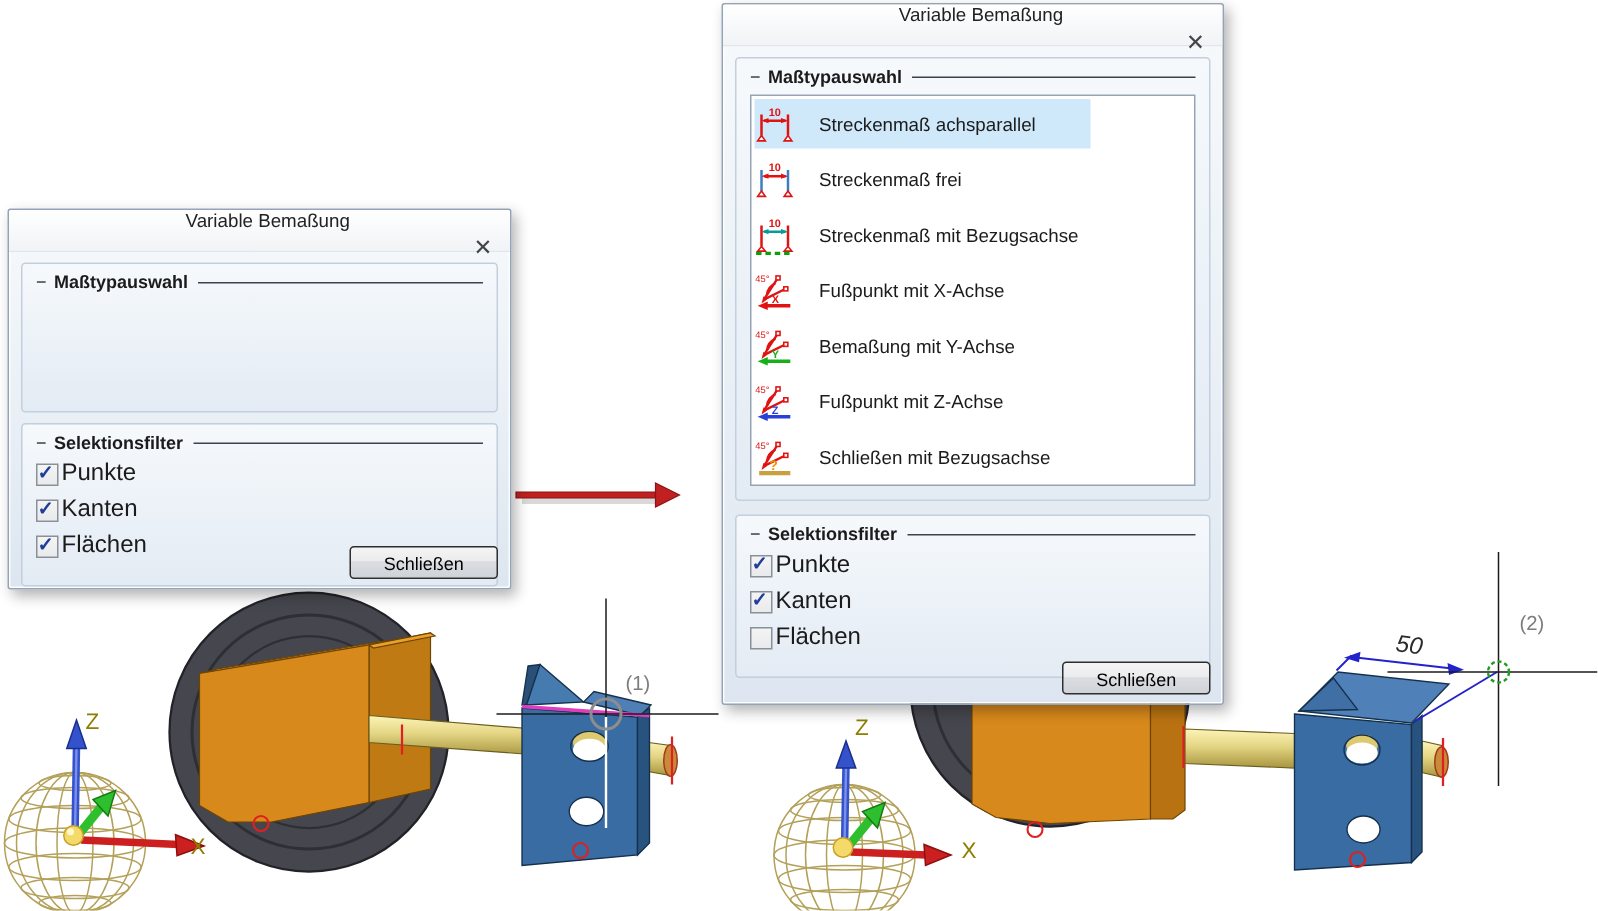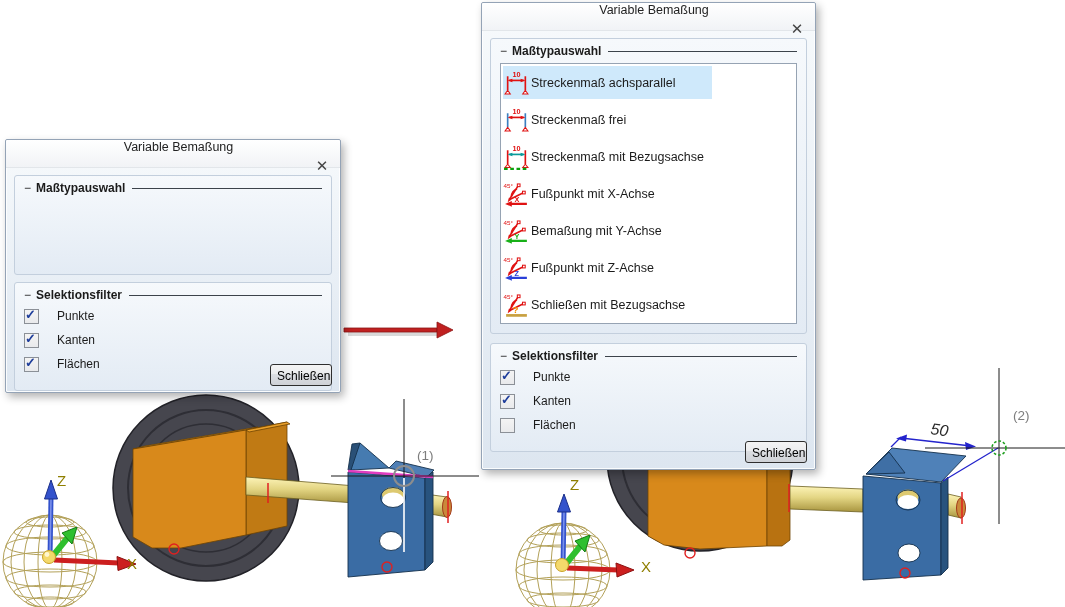--- a/index.html
+++ b/index.html
@@ -14,32 +14,32 @@
   .title{font-size:12.5px;color:#222;margin-left:8px;}
   .xbtn{margin-left:auto;width:24px;text-align:center;font-size:15px;color:#444;line-height:24px;cursor:default;}
   .group{margin:7px 8px 0;border:1px solid #c3cfdd;border-radius:3px;
          background:linear-gradient(#f6f9fc,#e3ebf4);padding:3px 9px 9px;}
   .group-head{display:flex;align-items:center;font-weight:bold;font-size:12px;height:18px;}
   .collapse{font-weight:normal;margin-right:5px;color:#222;}
   .rule{flex:1;height:1px;background:#3c434b;margin-left:7px;}
   .footpoint{height:44px;background:#fff;border:1px solid #8d98a5;outline:1px solid #dbe3ec;
              display:flex;align-items:center;justify-content:center;margin-top:3px;}
   .footpoint span{font-style:italic;color:#9aa1a9;font-size:13px;}
-  .cbrow{display:flex;align-items:center;height:24px;gap:18px;font-size:12px;}
+  .cbrow{display:flex;align-items:center;height:24px;gap:2px;font-size:16px;}
   .cb{width:13px;height:13px;border:1px solid #8b9097;background:linear-gradient(#f4f4f4,#e9eaec);
       position:relative;flex:0 0 auto;}
   .cb.on::after{content:"✓";position:absolute;left:0px;top:-3px;font-size:13px;font-weight:bold;color:#1f3e9b;}
-  .btn{position:absolute;right:8px;bottom:6px;width:62px;height:22px;font-size:12px;
+  .btn{position:absolute;right:8px;bottom:6px;width:99px;height:22px;font-size:12px;
        background:linear-gradient(#f4f4f4,#ebecee 45%,#dcdee2 46%,#cfd2d7);
        border:1px solid #2e2e2e;border-radius:3px;text-align:center;line-height:21px;}
   .list{background:#fff;border:1px solid #96a3b3;height:259px;margin-top:3px;overflow:hidden;}
   .lrow{height:37px;display:flex;align-items:center;}
   .lrow .hl{display:flex;align-items:center;height:33px;margin:2px 0 2px 2px;padding:0 36px 0 0;}
   .lrow.sel .hl{background:#cfe9fb;}
-  .lrow .lbl{font-size:12.5px;margin-left:1px;white-space:nowrap;text-align:right;}
+  .lrow .lbl{font-size:12.5px;margin-left:16px;white-space:nowrap;text-align:right;}
   .licon{width:27px;height:27px;flex:0 0 auto;}
 </style>
 </head>
 <body>
 
 <svg id="scene" width="1065" height="607" viewBox="0 0 1065 607">
   <defs>
     <linearGradient id="shaftg" x1="0" y1="0" x2="0" y2="1">
       <stop offset="0" stop-color="#fdf4b8"></stop>
         <stop offset="0.45" stop-color="#e3d583"></stop>

